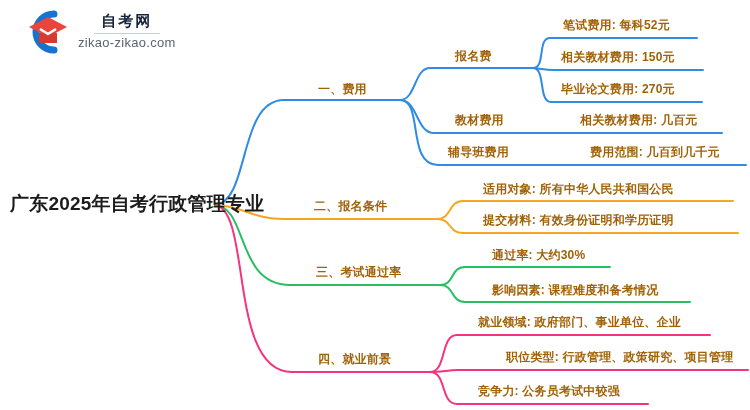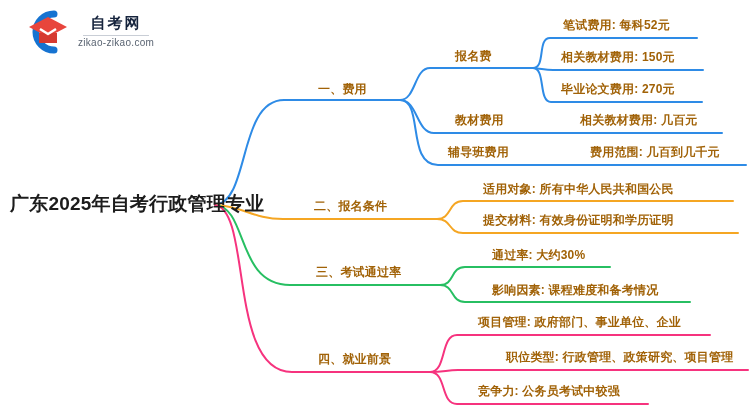--- a/index.html
+++ b/index.html
@@ -23,21 +23,21 @@
     font-size:19px;
     font-weight:700;
     color:#1c1c1c;
   }
   
   .logo{position:absolute;left:24px;top:8px;display:flex;align-items:center;}
   .logo-icon{width:46px;height:46px;position:relative;}
   .logo-text{margin-left:8px;display:flex;flex-direction:column;align-items:center;}
   .logo-name{font-size:15px;font-weight:700;color:#16243d;letter-spacing:2px;}
   .logo-divider{width:66px;height:1px;background:#c9ced6;margin:2px 0 1px 0;}
-  .logo-domain{font-size:10px;color:#5a6472;letter-spacing:0.3px;}
+  .logo-domain{font-size:13px;color:#5a6472;letter-spacing:0.3px;}
 </style>
 </head>
 <body>
 
 <div class="stage">
 
   <svg class="links" width="750" height="410" viewBox="0 0 750 410">
 
     <g stroke="#2E8BE6" stroke-width="2" fill="none" stroke-linecap="round">
       <path d="M215,205 C250,202 238,100 284,100 L400,100"></path>
@@ -99,17 +99,17 @@
 
   <div class="node" style="left:314px;top:197px;">二、报名条件</div>
   <div class="node" style="left:483px;top:180px;">适用对象: 所有中华人民共和国公民</div>
   <div class="node" style="left:483px;top:211px;">提交材料: 有效身份证明和学历证明</div>
 
   <div class="node" style="left:316px;top:263px;">三、考试通过率</div>
   <div class="node" style="left:492px;top:246px;">通过率: 大约30%</div>
   <div class="node" style="left:492px;top:281px;">影响因素: 课程难度和备考情况</div>
 
   <div class="node" style="left:318px;top:350px;">四、就业前景</div>
-  <div class="node" style="left:478px;top:313px;">项目管理: 政府部门、事业单位、企业</div>
+  <div class="node" style="left:478px;top:313px;">就业领域: 政府部门、事业单位、企业</div>
   <div class="node" style="left:478px;top:348px;padding-left:28px;">职位类型: 行政管理、政策研究、项目管理</div>
   <div class="node" style="left:478px;top:382px;">竞争力: 公务员考试中较强</div>
 
 </div>
 
 </body></html>

